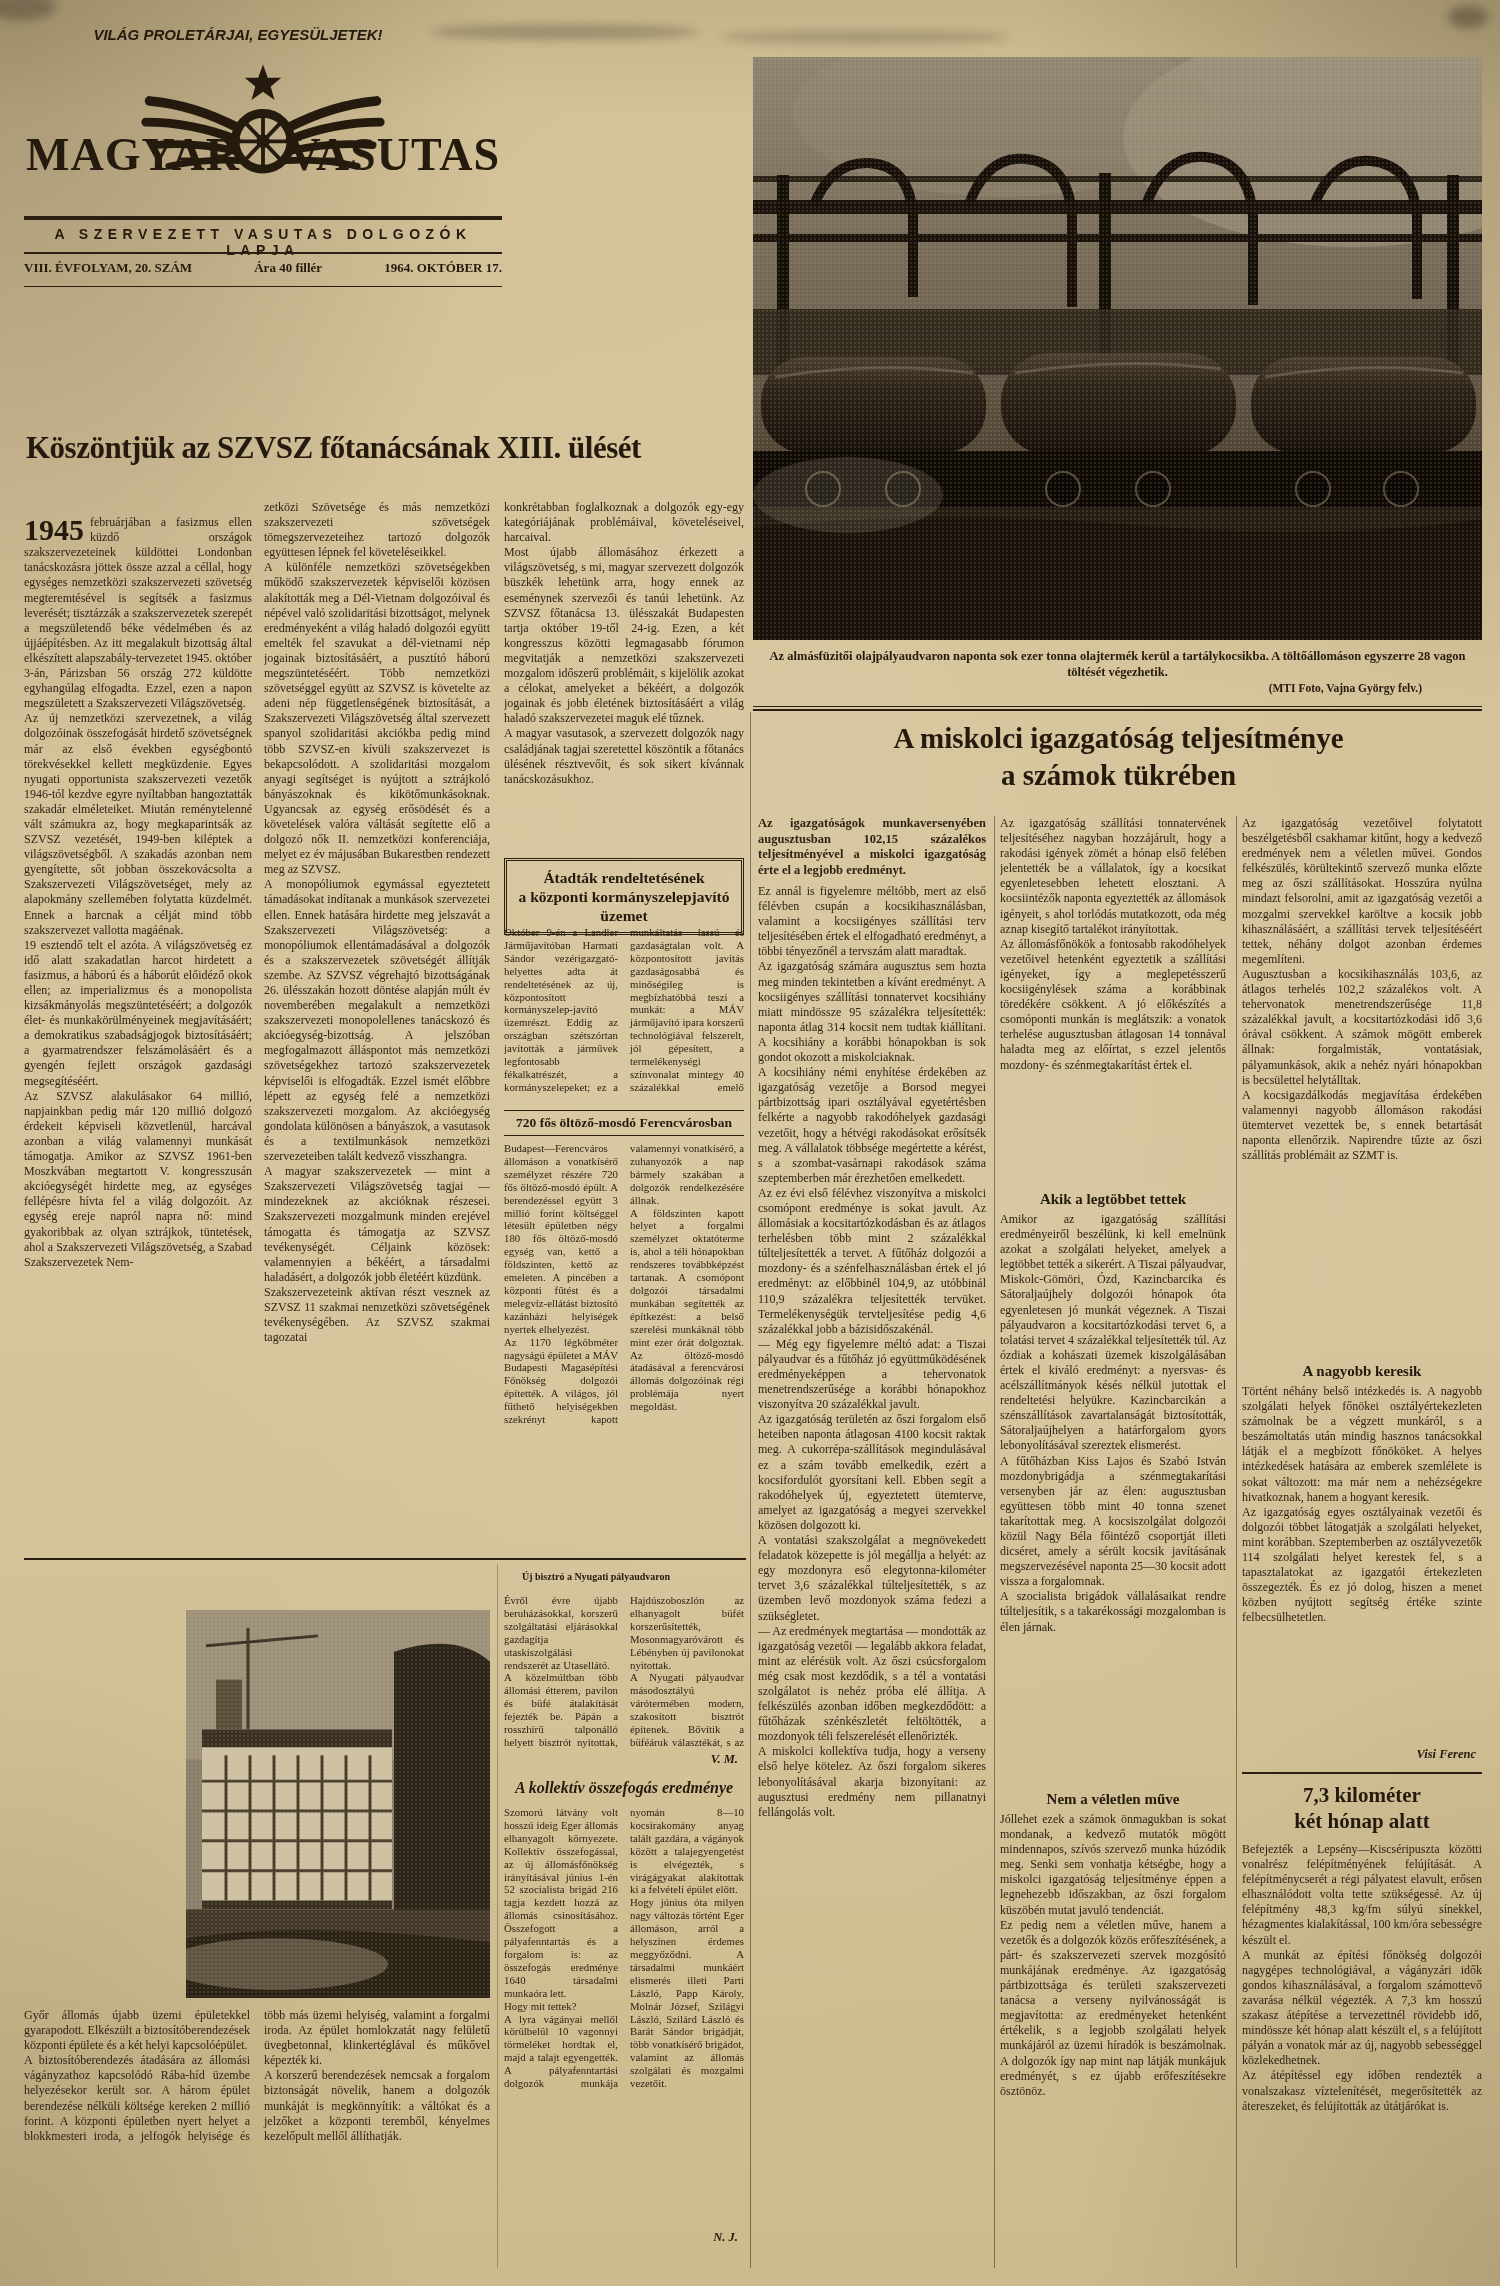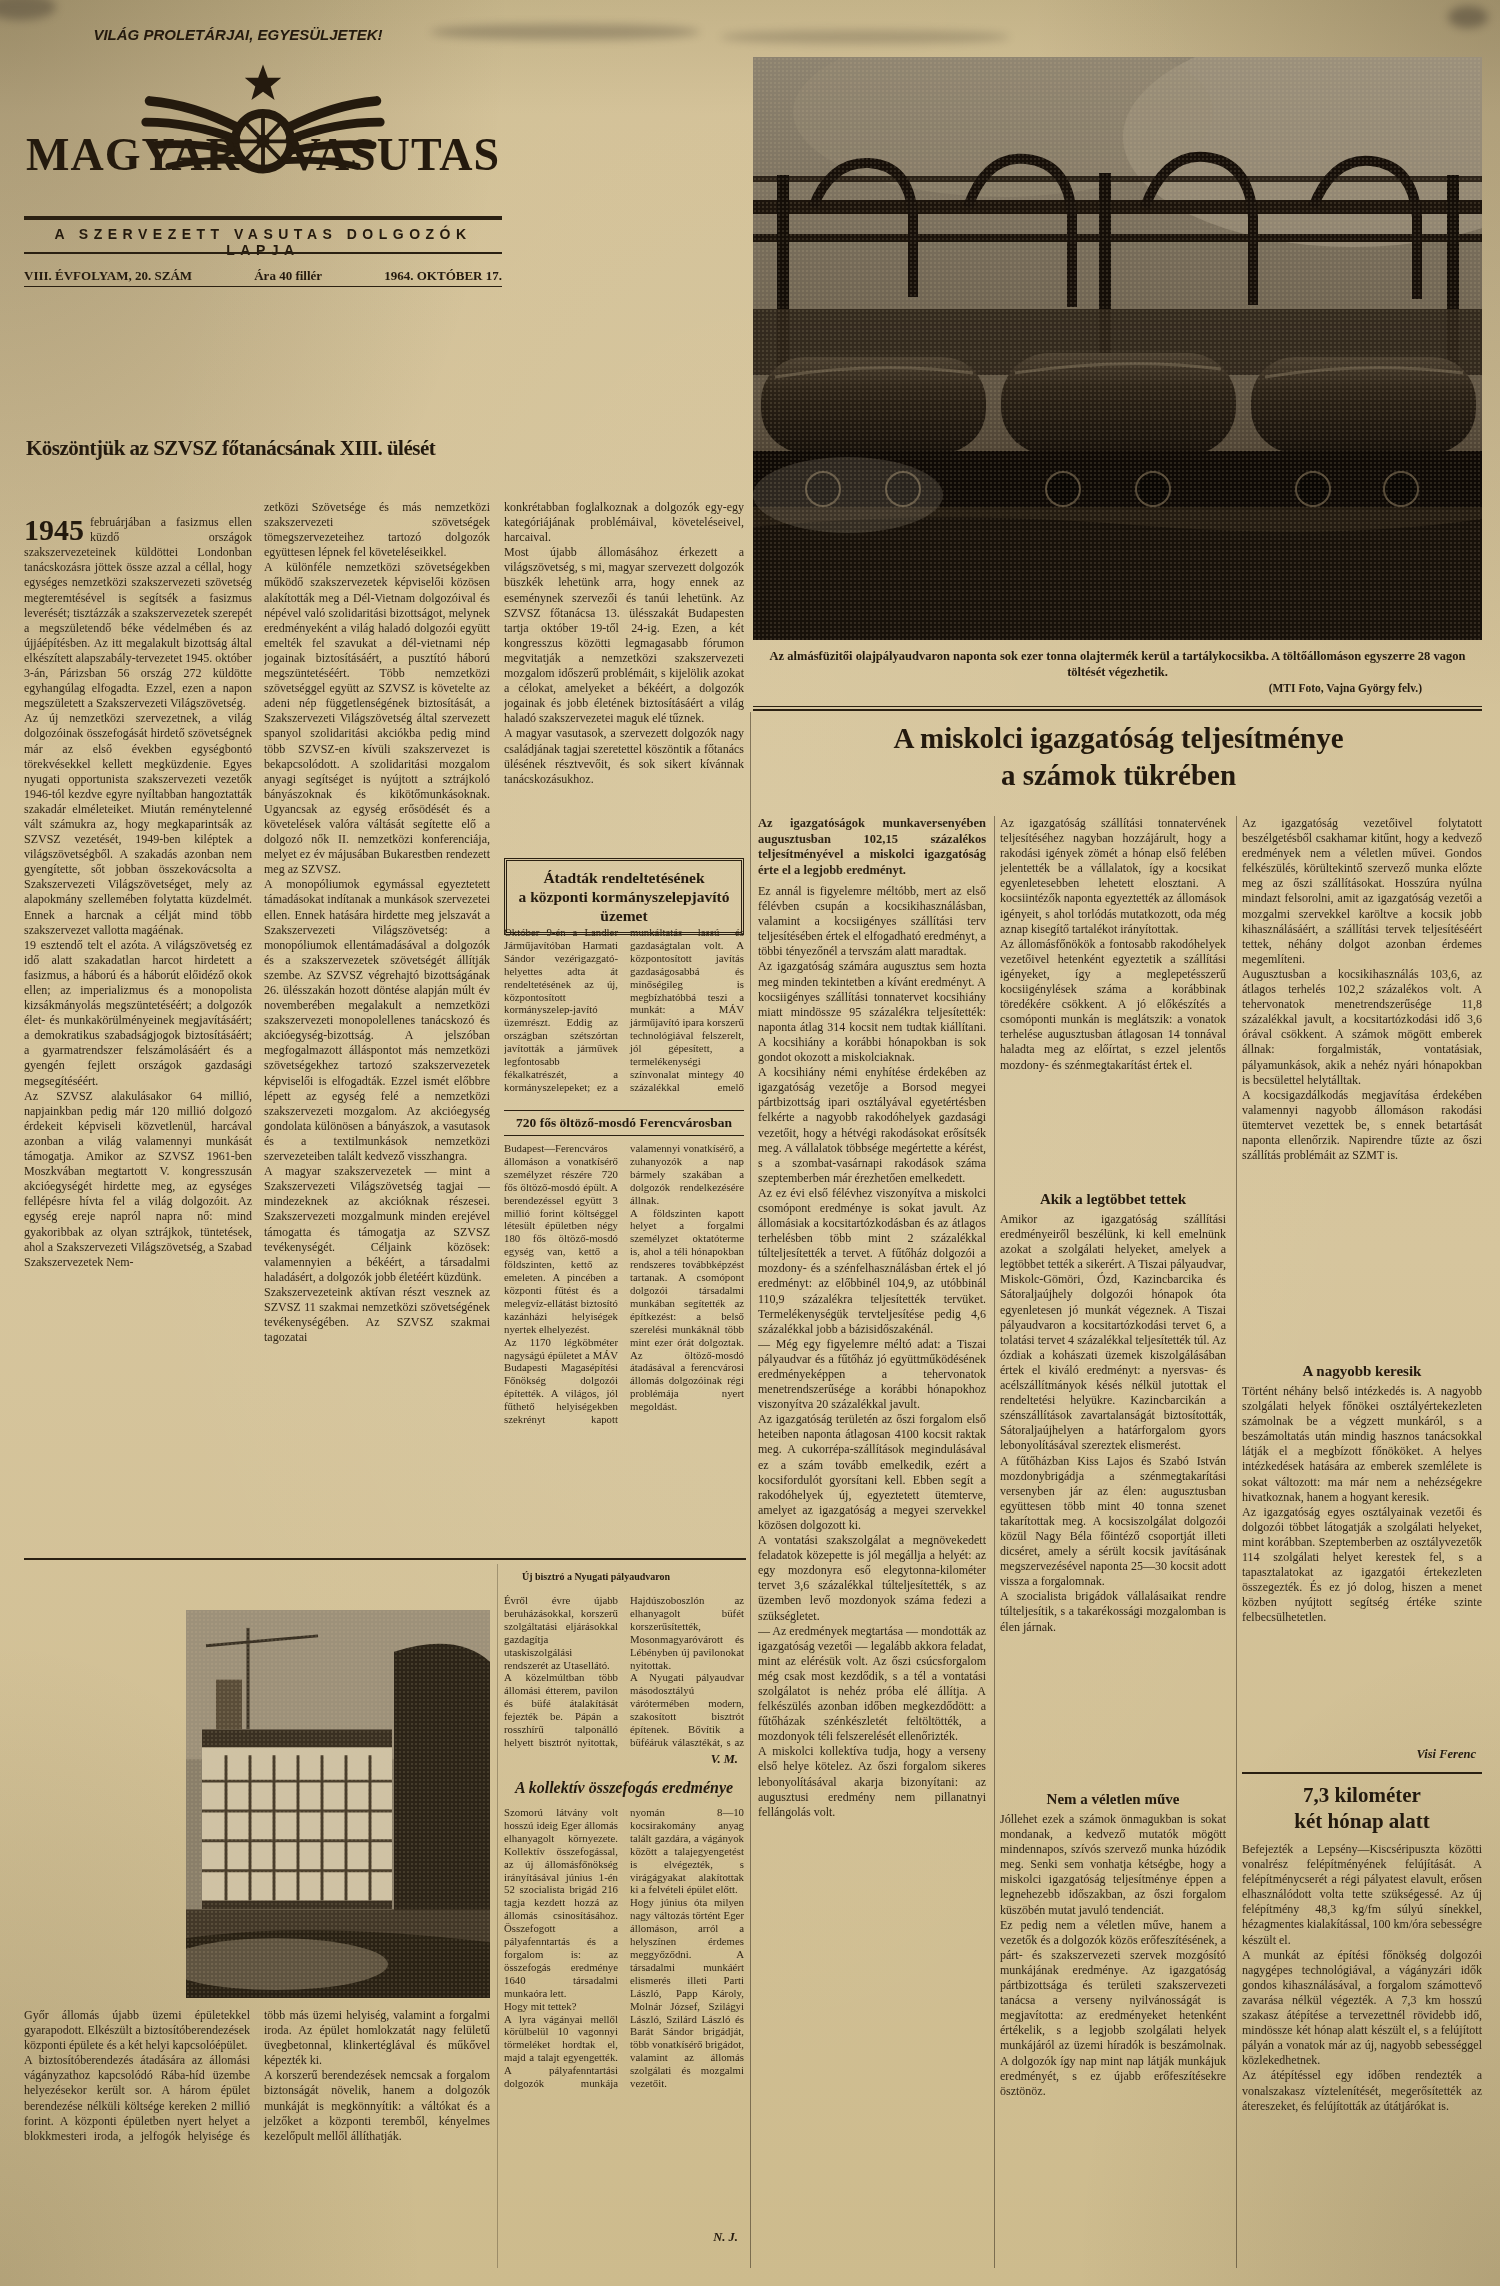--- a/index.html
+++ b/index.html
@@ -78,21 +78,21 @@
       </g>
     </svg>
     <span class="mast-word" style="left:2px;">MAGYAR</span>
     <span class="mast-word" style="right:2px;">VASUTAS</span>
   </div>
 
   <div class="abs rule" style="left:24px;top:216px;width:478px;height:4px;"></div>
   <div class="abs ctr" style="left:24px;top:226px;width:478px;font-weight:bold;font-size:14px;letter-spacing:5.5px;color:#241a0e;font-family:'Liberation Sans','DejaVu Sans',sans-serif;">A SZERVEZETT VASUTAS DOLGOZÓK LAPJA</div>
   <div class="abs rule" style="left:24px;top:252px;width:478px;height:2px;"></div>
 
-  <div class="abs" style="left:24px;top:268px;width:478px;display:flex;justify-content:space-between;align-items:center;">
+  <div class="abs" style="left:24px;top:260px;width:478px;display:flex;justify-content:space-between;align-items:center;">
     <span class="issue-item">VIII. ÉVFOLYAM, 20. SZÁM</span>
     <span class="issue-item">Ára 40 fillér</span>
     <span class="issue-item">1964. OKTÓBER 17.</span>
   </div>
   <div class="abs rule" style="left:24px;top:286px;width:478px;height:1px;"></div>
 
   <div class="abs photo" style="left:753px;top:57px;width:729px;height:583px;">
     <svg width="729" height="583" viewBox="0 0 729 583" preserveAspectRatio="none">
       <defs>
         <linearGradient id="sky" x1="0" y1="0" x2="0" y2="1">
@@ -148,21 +148,21 @@
       <path d="M0 470 Q180 452 380 468 T729 462 V583 H0 Z" fill="#17110a"></path>
       <ellipse cx="95" cy="438" rx="95" ry="38" fill="#cfc2a6" opacity="0.16"></ellipse>
     </svg>
     <div class="halftone"></div>
   </div>
 
   <div class="abs ctr" style="left:753px;top:648px;width:729px;font-weight:bold;font-size:12.5px;line-height:16px;color:#241a0e;">Az almásfüzitői olajpályaudvaron naponta sok ezer tonna olajtermék kerül a tartálykocsikba. A töltőállomáson egyszerre 28 vagon töltését végezhetik.</div>
   <div class="abs" style="left:753px;top:682px;width:729px;text-align:right;font-weight:bold;font-size:11.5px;color:#241a0e;padding-right:60px;">(MTI Foto, Vajna György felv.)</div>
   <div class="abs dbl" style="left:753px;top:706px;width:729px;"></div>
 
-  <div class="abs hl" style="left:26px;top:430px;width:718px;font-size:21px;line-height:36px;letter-spacing:-0.5px;">Köszöntjük az SZVSZ főtanácsának XIII. ülését</div>
+  <div class="abs hl" style="left:26px;top:430px;width:718px;font-size:31px;line-height:36px;letter-spacing:-0.5px;">Köszöntjük az SZVSZ főtanácsának XIII. ülését</div>
 
   <div class="abs bt b12" style="left:24px;top:500px;width:228px;height:1054px;">
     <span class="dropcap">1945</span><span>februárjában a fasizmus ellen küzdő országok szakszervezeteinek küldöttei Londonban tanácskozásra jöttek össze azzal a céllal, hogy egységes nemzetközi szakszervezeti szövetség megteremtésével is segítsék a fasizmus leverését; tisztázzák a szakszervezetek szerepét a megszületendő béke védelmében és az újjáépítésben. Az itt megalakult bizottság által elkészített alapszabály-tervezetet 1945. október 3-án, Párizsban 56 ország 272 küldötte egyhangúlag elfogadta. Ezzel, ezen a napon megszületett a Szakszervezeti Világszövetség.
 Az új nemzetközi szervezetnek, a világ dolgozóinak összefogását hirdető szövetségnek már az első években egységbontó törekvésekkel kellett megküzdenie. Egyes nyugati opportunista szakszervezeti vezetők 1946-tól kezdve egyre nyíltabban hangoztatták szakadár elméleteiket. Miután reménytelenné vált számukra az, hogy megkaparintsák az SZVSZ vezetését, 1949-ben kiléptek a világszövetségből. A szakadás azonban nem gyengítette, sőt jobban összekovácsolta a Szakszervezeti Világszövetséget, mely az alapokmány szellemében folytatta küzdelmét. Ennek a harcnak a célját mind több szakszervezet vallotta magáénak.
 19 esztendő telt el azóta. A világszövetség ez idő alatt szakadatlan harcot hirdetett a fasizmus, a háború és a háborút előidéző okok ellen; az imperializmus és a monopolista kizsákmányolás megszüntetéséért; a dolgozók élet- és munkakörülményeinek megjavításáért; a demokratikus szabadságjogok biztosításáért; a gyarmatrendszer felszámolásáért és a gyengén fejlett országok gazdasági megsegítéséért.
 Az SZVSZ alakulásakor 64 millió, napjainkban pedig már 120 millió dolgozó érdekeit képviseli közvetlenül, harcával azonban a világ valamennyi munkását támogatja. Amikor az SZVSZ 1961-ben Moszkvában megtartott V. kongresszusán akcióegységét hirdette meg, az egységes fellépésre hívta fel a világ dolgozóit. Az egység ereje napról napra nő: mind gyakoribbak az olyan sztrájkok, tüntetések, ahol a Szakszervezeti Világszövetség, a Szabad Szakszervezetek Nem-</span>
   </div>
   <div class="abs bt b12" style="left:264px;top:500px;width:226px;height:1054px;">zetközi Szövetsége és más nemzetközi szakszervezeti szövetségek tömegszervezeteihez tartozó dolgozók együttesen lépnek fel követeléseikkel.
 A különféle nemzetközi szövetségekben működő szakszervezetek képviselői közösen alakították meg a Dél-Vietnam dolgozóival és népével való szolidaritási bizottságot, melynek eredményeként a világ haladó dolgozói együtt emelték fel szavukat a dél-vietnami nép jogainak biztosításáért, a pusztító háború megszüntetéséért. Több nemzetközi szövetséggel együtt az SZVSZ is követelte az adeni nép függetlenségének biztosítását, a Szakszervezeti Világszövetség által szervezett spanyol szolidaritási akciókba pedig mind több SZVSZ-en kívüli szakszervezet is bekapcsolódott. A szolidaritási mozgalom anyagi segítséget is nyújtott a sztrájkoló bányászoknak és kikötőmunkásoknak. Ugyancsak az egység erősödését és a követelések valóra váltását segítette elő a dolgozó nők II. nemzetközi konferenciája, melyet ez év májusában Bukarestben rendezett meg az SZVSZ.
 A monopóliumok egymással egyeztetett támadásokat indítanak a munkások szervezetei ellen. Ennek hatására hirdette meg jelszavát a Szakszervezeti Világszövetség: a monopóliumok ellentámadásával a dolgozók és a szakszervezetek szövetségét állítják szembe. Az SZVSZ végrehajtó bizottságának 26. ülésszakán hozott döntése alapján múlt év novemberében megalakult a nemzetközi szakszervezeti monopolellenes tanácskozó és akcióegység-bizottság. A jelszóban megfogalmazott álláspontot más nemzetközi szövetségekhez tartozó szakszervezetek képviselői is elfogadták. Ezzel ismét előbbre lépett az egység felé a nemzetközi szakszervezeti mozgalom. Az akcióegység gondolata különösen a bányászok, a vasutasok és a textilmunkások nemzetközi szervezeteiben talált kedvező visszhangra.

